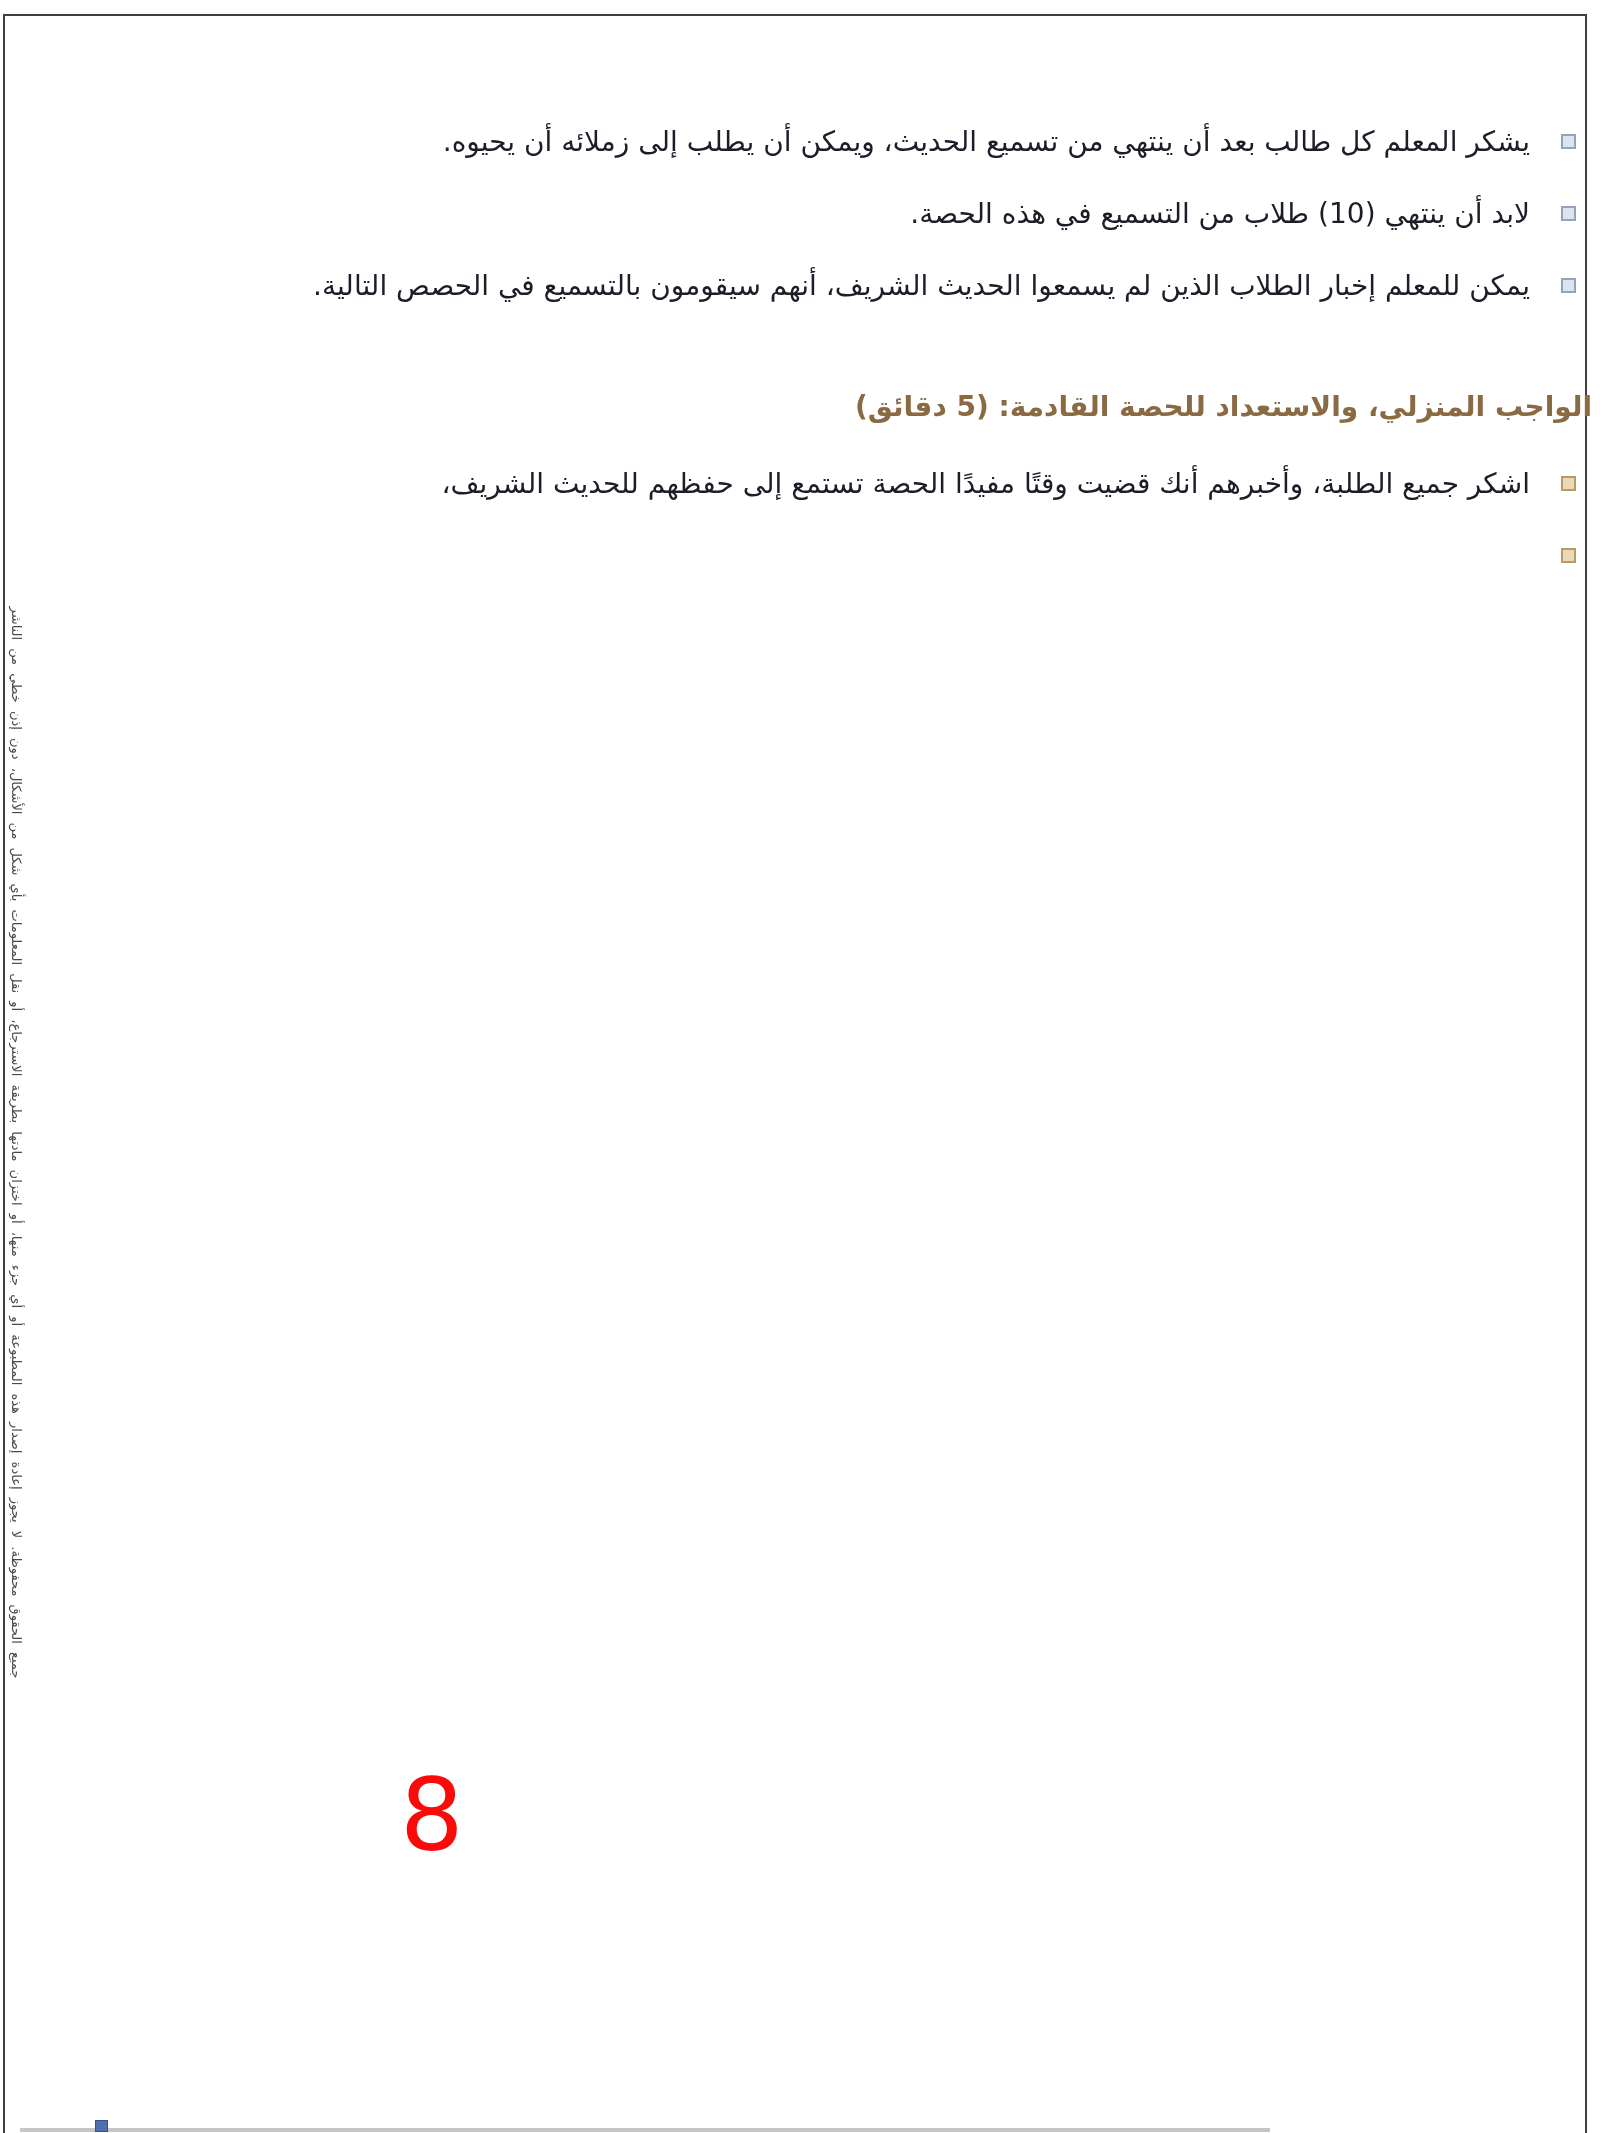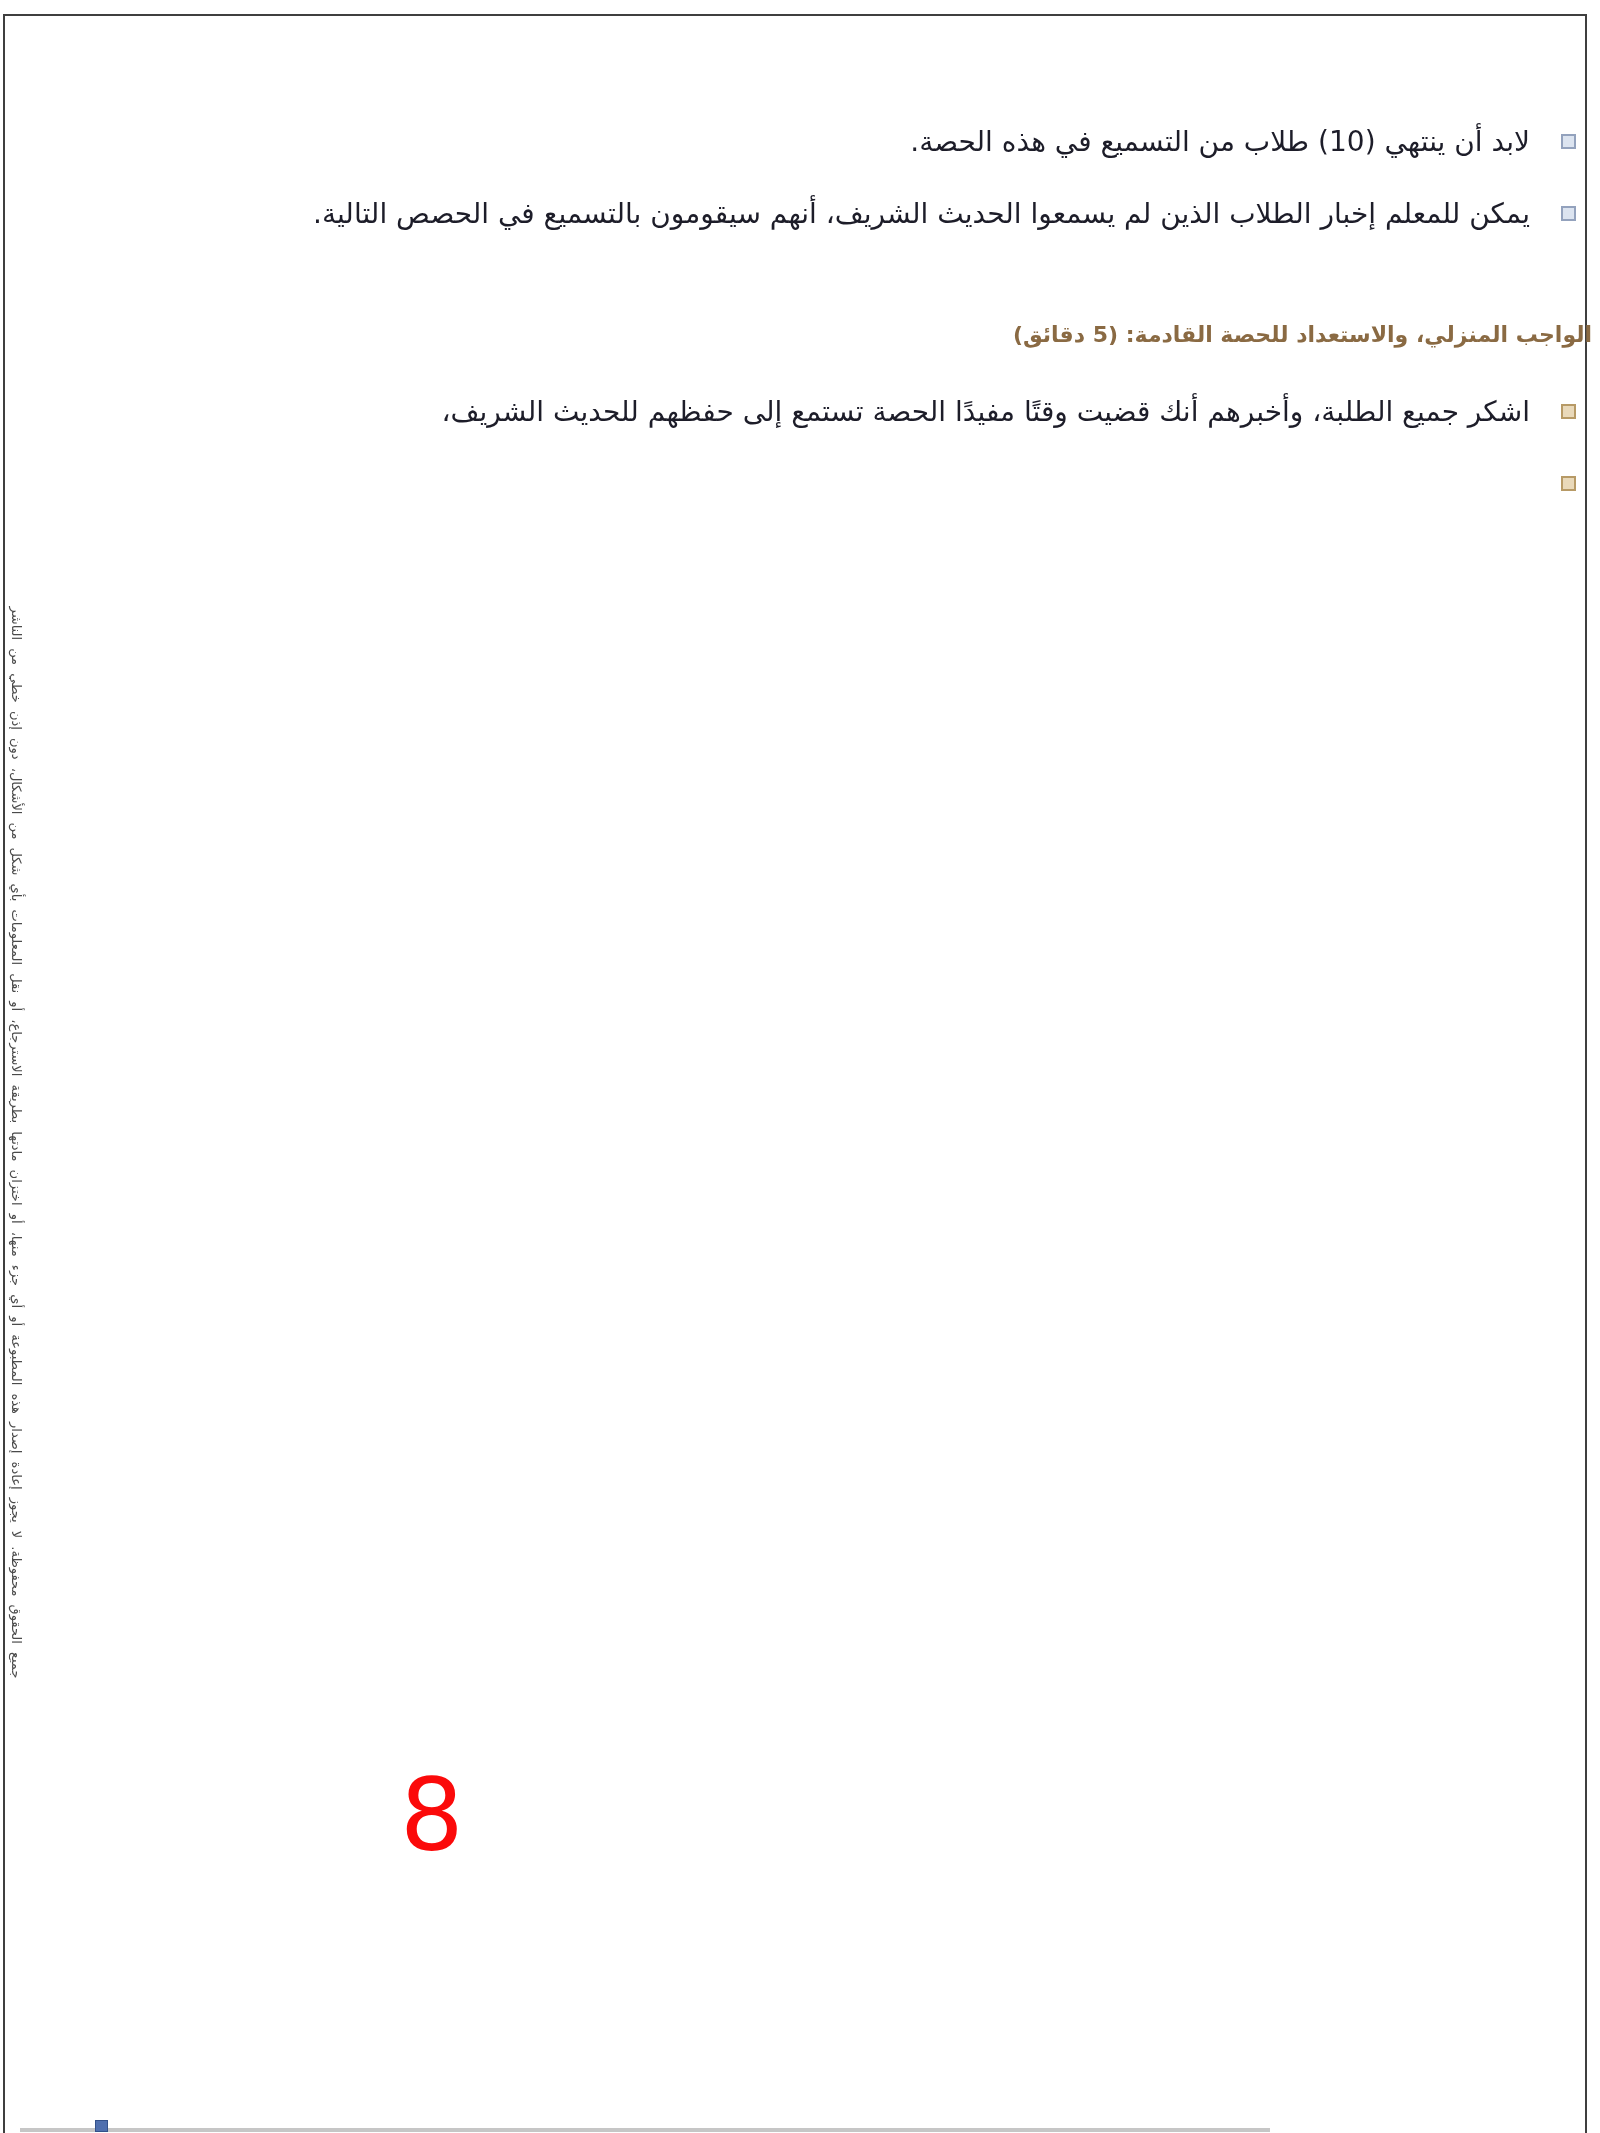--- a/index.html
+++ b/index.html
@@ -33,21 +33,21 @@
     background:var(--bullet1-fill,#dce4f0);
     border:2px solid var(--bullet1-border,#93a2bd);
   }
   .section2 .bullet-sq{
     background:var(--bullet2-fill,#e9d9ba);
     border:2px solid var(--bullet2-border,#b79a66);
   }
   .homework-heading{
     margin:60px -62px 16px 0;
     text-align:right;
-    font-size:22px;font-weight:bold;line-height:50px;
+    font-size:28px;font-weight:bold;line-height:50px;
     color:var(--heading,#8a6a43);
   }
   .page-number{
     position:absolute;left:400px;top:1766px;
     font-size:100px;line-height:100px;font-weight:normal;
     color:var(--page-number,#fb0a0a);
     font-family:"DejaVu Sans", sans-serif;
   }
   .sidebar-copyright{
     position:absolute;left:31px;top:470px;width:1345px;height:30px;
@@ -56,20 +56,24 @@
     font-size:13px;line-height:30px;color:#4a4a4a;word-spacing:4px;
   }
 </style>
 </head>
 <body>
 
 <div class="page-frame"></div>
 
 <div class="content">
 
+  <div class="bullet-item section1">
+    <span class="bullet-sq"></span>
+    <span>يشكر المعلم كل طالب بعد أن ينتهي من تسميع الحديث، ويمكن أن يطلب إلى زملائه أن يحيوه.</span>
+  </div>
 
   <div class="bullet-item section1">
     <span class="bullet-sq"></span>
     <span>لابد أن ينتهي (10) طلاب من التسميع في هذه الحصة.</span>
   </div>
 
 
   <div class="bullet-item section1">
     <span class="bullet-sq"></span>
     <span>يمكن للمعلم إخبار الطلاب الذين لم يسمعوا الحديث الشريف، أنهم سيقومون بالتسميع في الحصص التالية.</span>

